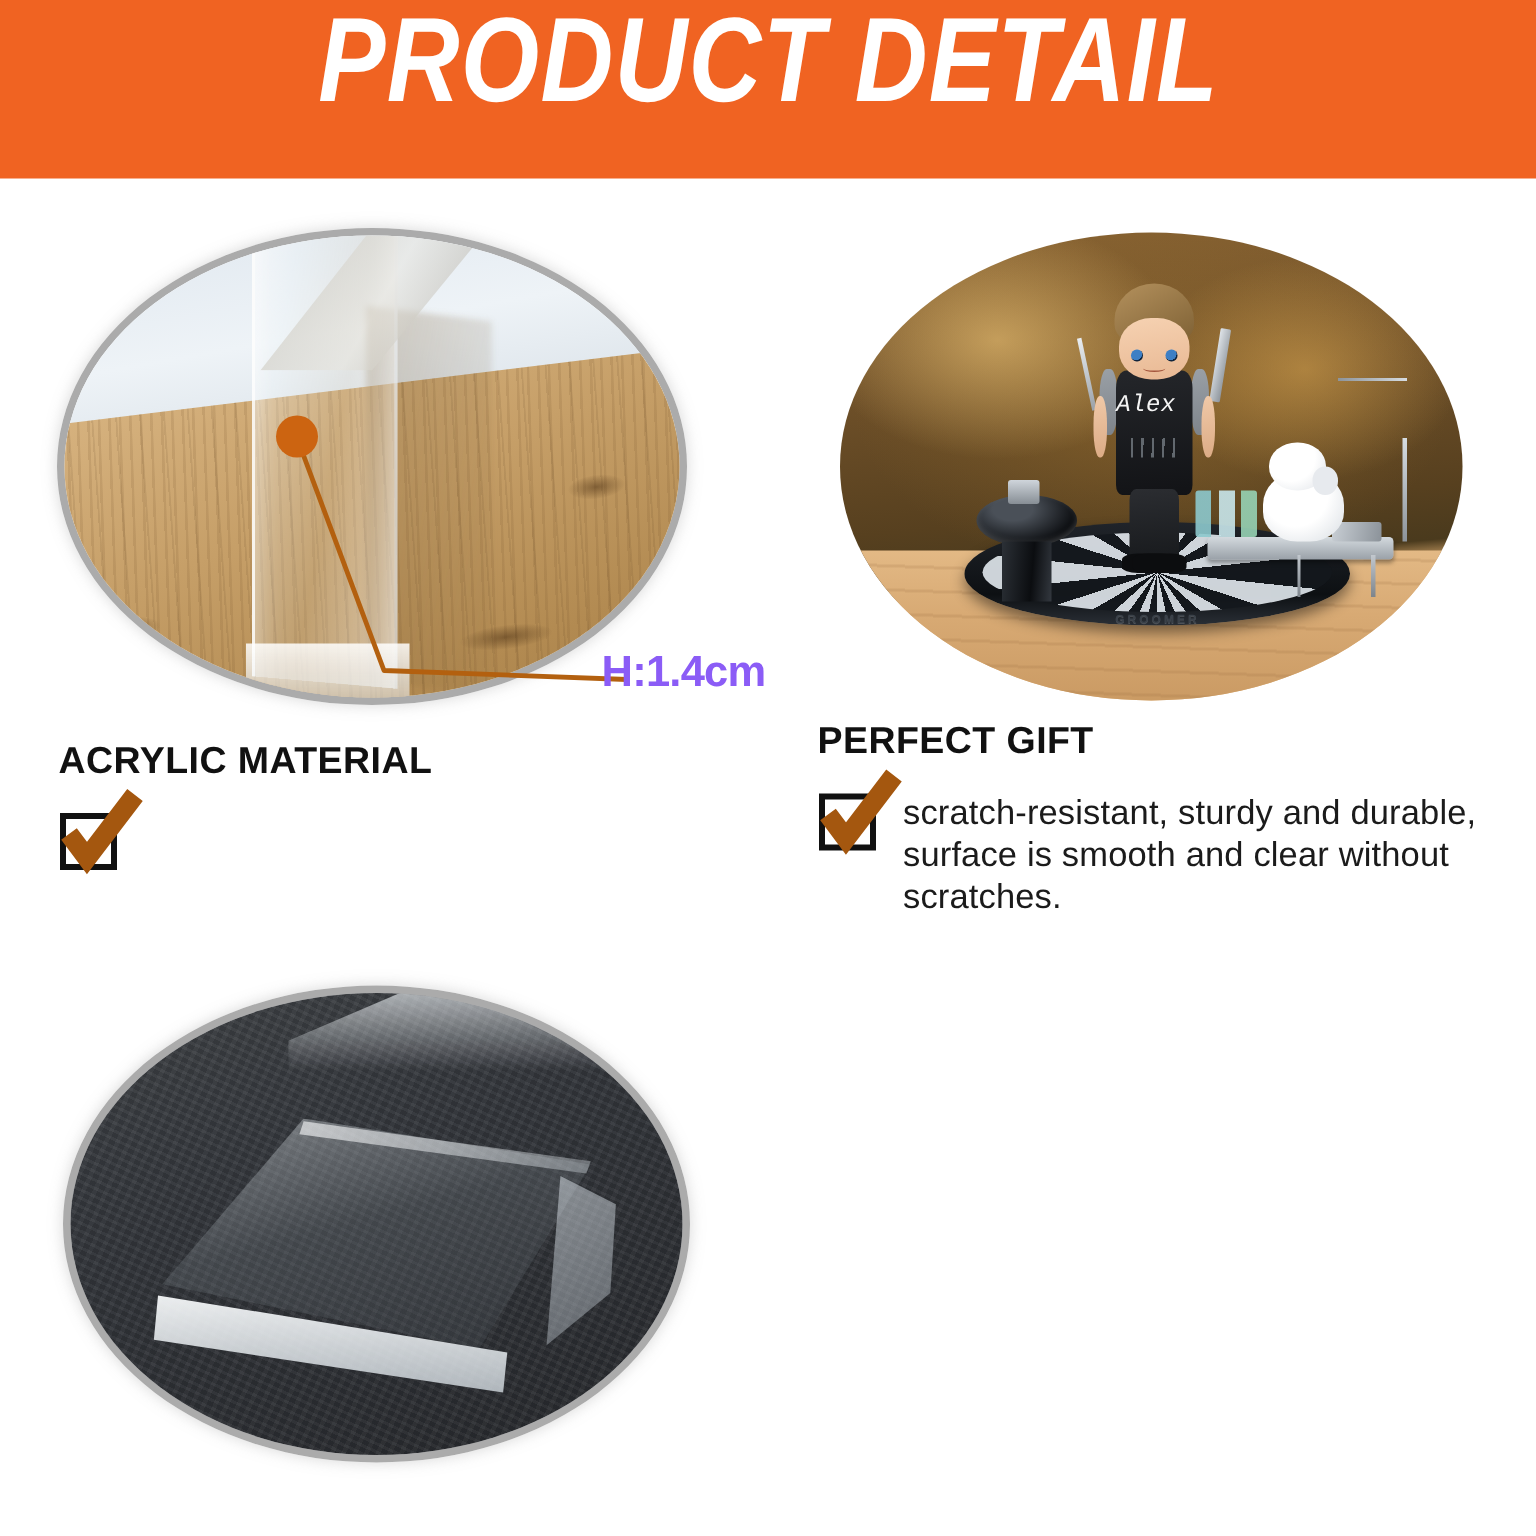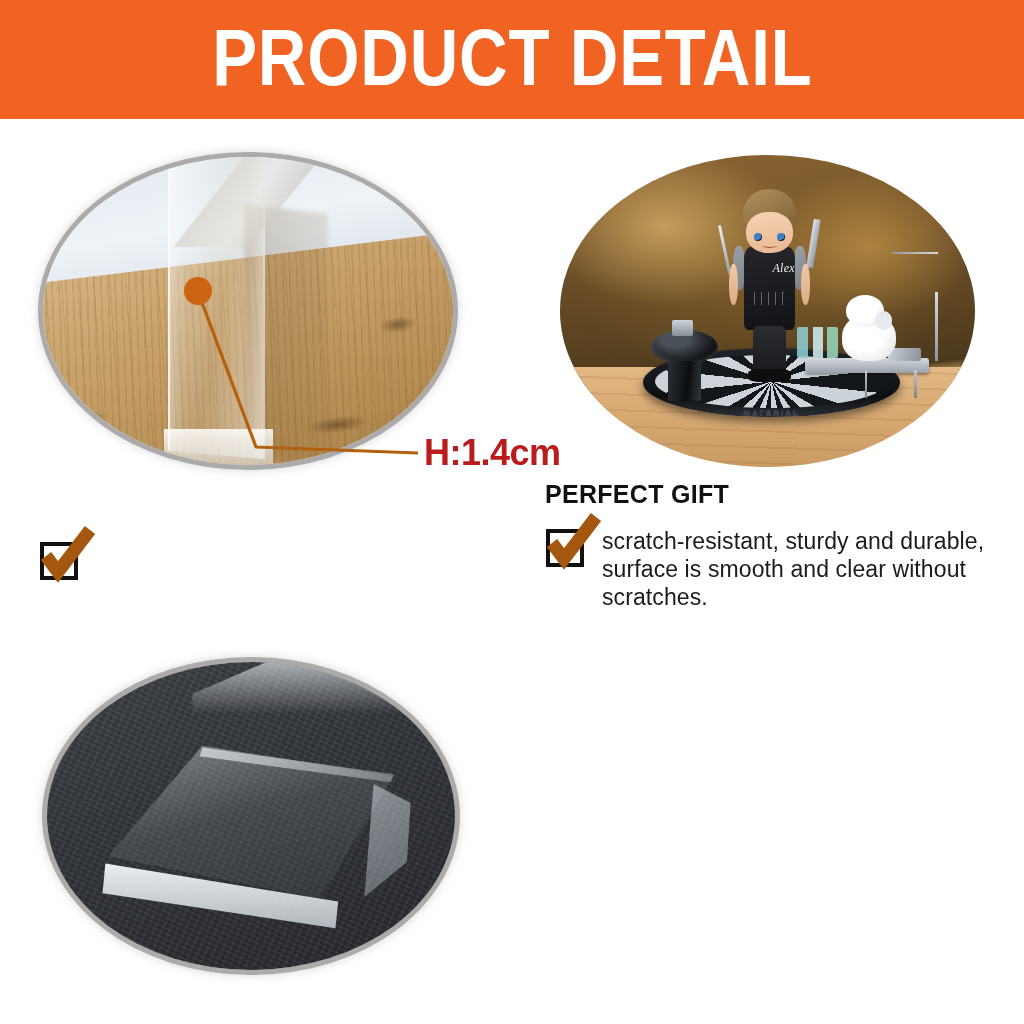--- a/index.html
+++ b/index.html
@@ -8,21 +8,21 @@
     background: #ffffff;
     font-family: "Liberation Sans", sans-serif;
     overflow: hidden;
   }
   #page { position: relative; width: 1024px; height: 1024px; background: #fff; }
 
   
   .header-banner {
     position: absolute; left: 0; top: 0; width: 1024px; height: 119px;
     background: #F06322;
-    display: flex; align-items: center; justify-content: center;
+    display: flex; align-items: flex-start; justify-content: center; font-style: italic;
   }
   .header-title {
     color: #ffffff;
     font-family: "Liberation Sans Narrow", "Liberation Sans", sans-serif;
     font-weight: bold;
     font-size: 80px;
     letter-spacing: 1px;
     transform: scaleX(0.84);
     transform-origin: center;
     white-space: nowrap;
@@ -181,23 +181,23 @@
   .g-eye.l { left: 16%; } .g-eye.r { right: 16%; }
   .g-smile { position:absolute; left:33%; top:76%; width:34%; height:12%;
     border-bottom:1.5px solid #a3553c; border-radius:0 0 60% 60%; }
   .g-apron {
     position: absolute; left: 14%; top: 31%; width: 72%; height: 44%;
     background: linear-gradient(175deg,#24262a,#121316);
     border-radius: 14% 14% 8% 8%;
   }
   .g-apron-name {
     position: absolute; left: 0; top: 16%; width: 100%;
-    text-align: right; color: #f4f4f4;
-    font-family: Liberation Serif, serif; font-style: italic;
-    font-size: 12px; letter-spacing: .3px;
+    text-align: left; color: #f4f4f4;
+    font-family: Liberation Mono, monospace; font-style: italic;
+    font-size: 16px; letter-spacing: .3px;
   }
   .g-shirt-l, .g-shirt-r {
     position: absolute; top: 30%; width: 17%; height: 24%;
     background: linear-gradient(170deg,#9aa0a6,#7d838a); border-radius: 40%;
   }
   .g-shirt-l { left: -2%; } .g-shirt-r { right: -2%; }
   .g-arm-l, .g-arm-r {
     position: absolute; top: 40%; width: 13%; height: 22%;
     background: linear-gradient(170deg,#f0c9a8,#dcab85); border-radius: 45%;
   }
@@ -283,22 +283,22 @@
     border-radius: 2px;
   }
   .clipper {
     position: absolute; right: 13%; bottom: 34%; width: 8%; height: 4%;
     background: linear-gradient(100deg,#c9cfd5,#8b9299); border-radius: 2px;
   }
 
   
   #callout-layer { position: absolute; left: 0; top: 0; width: 1024px; height: 1024px; pointer-events: none; }
   .callout-label {
-    position: absolute; left: 424px; top: 432px;
-    color: #b91c1c; font-weight: bold; font-size: 36px;
+    position: absolute; left: 401px; top: 432px;
+    color: #8b5cf6; font-weight: bold; font-size: 29px;
     letter-spacing: -.5px; white-space: nowrap;
   }
 
   
   .section-heading {
     position: absolute;
     font-weight: bold; font-size: 25px; color: #111111;
     letter-spacing: .3px; white-space: nowrap;
   }
   #heading-acrylic { left: 39px; top: 493px; }
@@ -349,21 +349,21 @@
       <div class="edge-block-base"></div>
     </div>
   </div>
 
   <div class="oval" id="oval-product">
     <div class="prod-bg"></div>
     <div class="prod-desk"></div>
 
     <div class="base-plate"></div>
     <div class="base-checker"></div>
-    <div class="base-label">MATERIAL</div>
+    <div class="base-label">GROOMER</div>
 
     <div class="basin-bowl"></div>
     <div class="basin-stem"></div>
     <div class="basin-tap"></div>
 
     <div class="table"></div>
     <div class="table-leg a"></div>
     <div class="table-leg b"></div>
     <div class="table-arm"></div>
     <div class="table-arm-top"></div>
@@ -405,20 +405,21 @@
       <div class="block-front"></div>
     </div>
   </div>
 
   <svg id="callout-layer" viewBox="0 0 1024 1024" width="1024" height="1024">
     <polyline points="198,292 256,447 418,453" fill="none" stroke="#B3600F" stroke-width="3.2" stroke-linejoin="round"></polyline>
     <circle cx="198" cy="291" r="14" fill="#CC6411"></circle>
   </svg>
   <div class="callout-label">H:1.4cm</div>
 
+  <div class="section-heading" id="heading-acrylic">ACRYLIC MATERIAL</div>
 
   <div class="feature-list" id="list-acrylic">
     <div class="feature-item">
       <span class="checkbox-icon">
         <span class="box"></span>
         <svg width="58" height="56" viewBox="0 0 58 56" aria-hidden="true">
           <path d="M8 28 L20 44 L52 2" fill="none" stroke="#A4570F" stroke-width="13" stroke-linecap="butt" stroke-linejoin="miter"></path>
         </svg>
       </span>
     </div>

